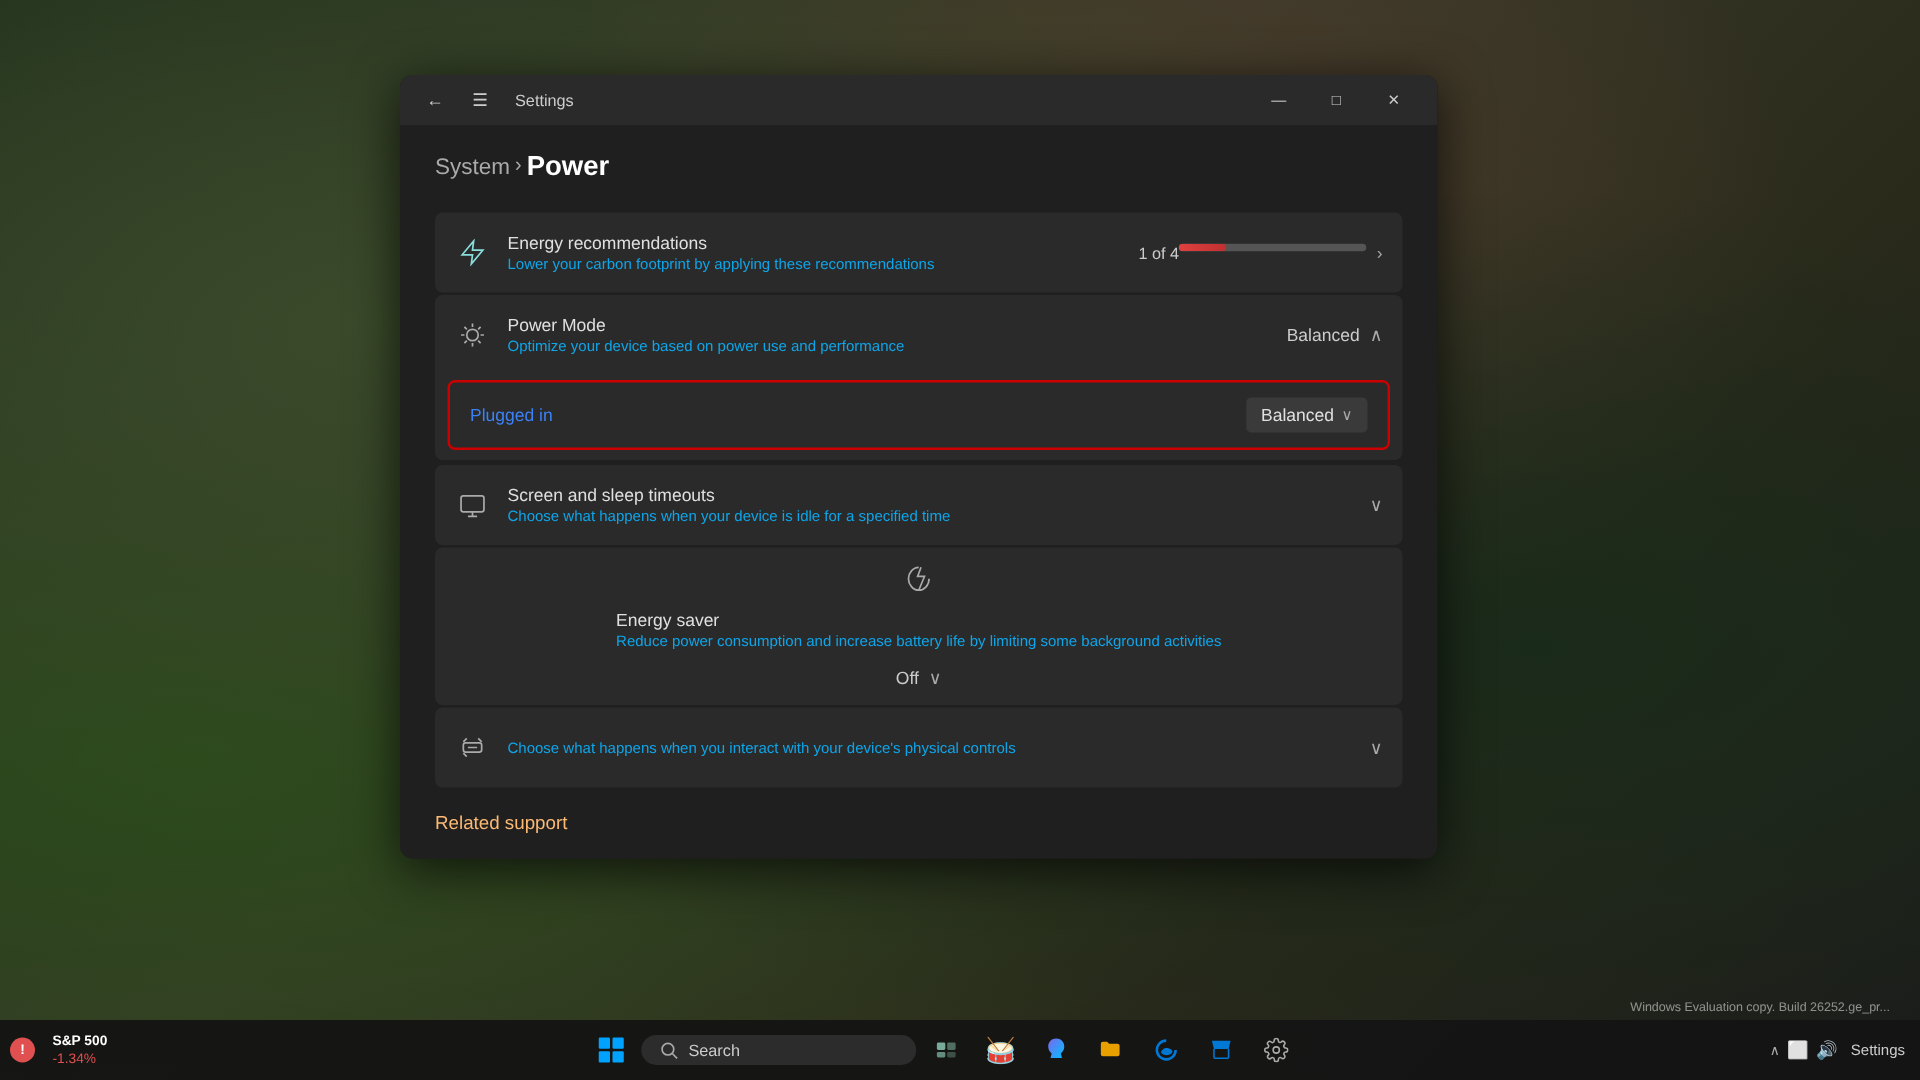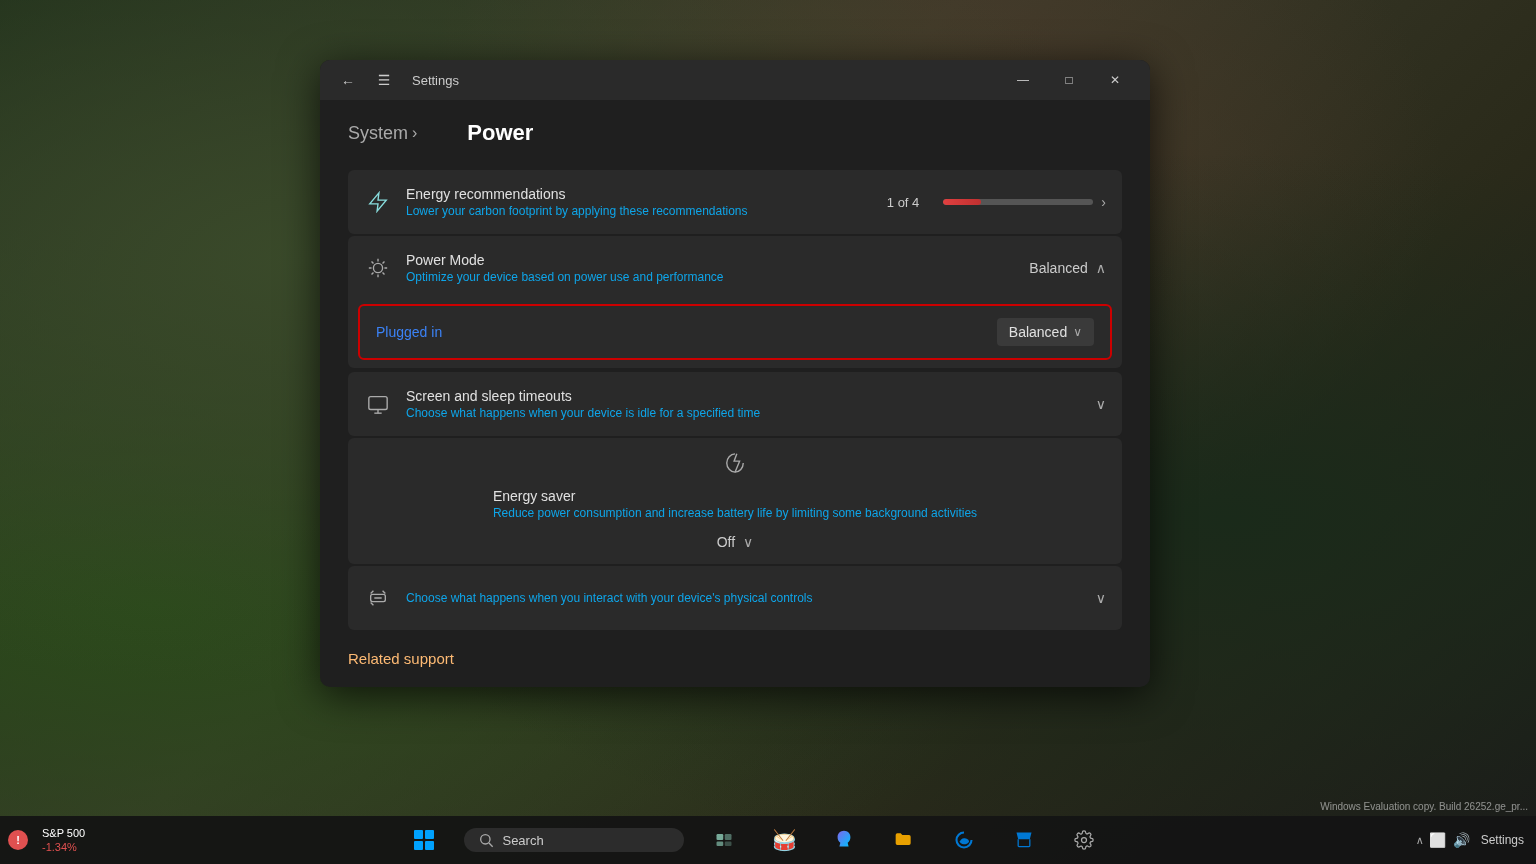--- a/index.html
+++ b/index.html
@@ -53,29 +53,29 @@
     }
 
     .stock-widget {
       display: flex;
       flex-direction: column;
       color: #fff;
       font-size: 11px;
       padding: 4px 8px;
       line-height: 1.3;
     }
-    .stock-name { font-weight: 400; }
+    .stock-name { font-weight: 700; }
     .stock-change { color: #e05050; }
 
     .taskbar-center {
       flex: 1;
       display: flex;
       justify-content: center;
       align-items: center;
-      gap: 20px;
+      gap: 4px;
     }
 
     .taskbar-icon {
       width: 40px;
       height: 40px;
       display: flex;
       align-items: center;
       justify-content: center;
       border-radius: 4px;
       cursor: pointer;
@@ -196,21 +196,20 @@
       cursor: pointer;
     }
     .breadcrumb-arrow {
       color: #aaa;
       font-size: 16px;
     }
     .breadcrumb-current {
       color: #fff;
       font-size: 22px;
       font-weight: 600;
-      margin-left: 46px;
     }
 
     
     .settings-list {
       display: flex;
       flex-direction: column;
       gap: 2px;
     }
 
     .settings-item {
@@ -253,22 +252,21 @@
     .item-right {
       display: flex;
       align-items: center;
       gap: 8px;
       flex-shrink: 0;
     }
 
     
     .energy-bar-container {
       display: flex;
-      align-items: center;
-      gap: 24px;
+      gap: 0;
     }
     .energy-count {
       color: #ccc;
       font-size: 13px;
     }
     .energy-bar-track {
       width: 150px;
       height: 6px;
       background: #555;
       border-radius: 3px;
@@ -381,21 +379,21 @@
       color: #fdba74;
       font-size: 15px;
       font-weight: 400;
       margin-top: 20px;
     }
 
     
     .eval-text {
       position: absolute;
       bottom: 52px;
-      right: 8px;
+      right: 24px;
       color: rgba(255,255,255,0.5);
       font-size: 10px;
       text-align: right;
     }
 
     
     .icon-svg {
       width: 22px;
       height: 22px;
     }

